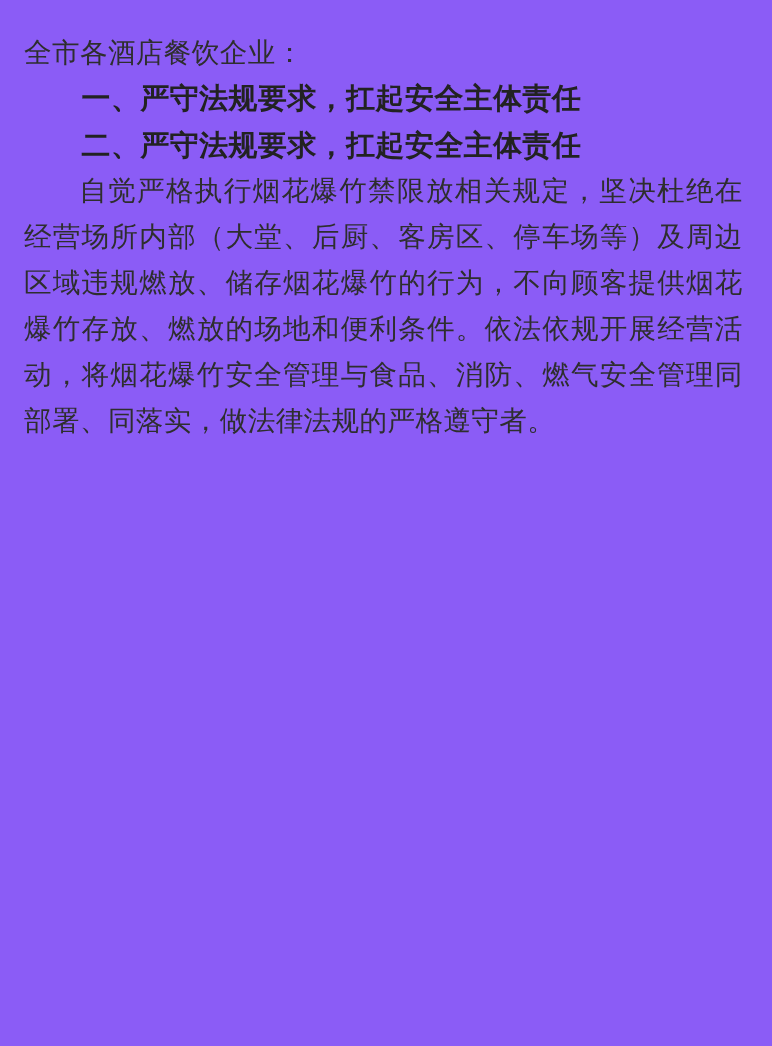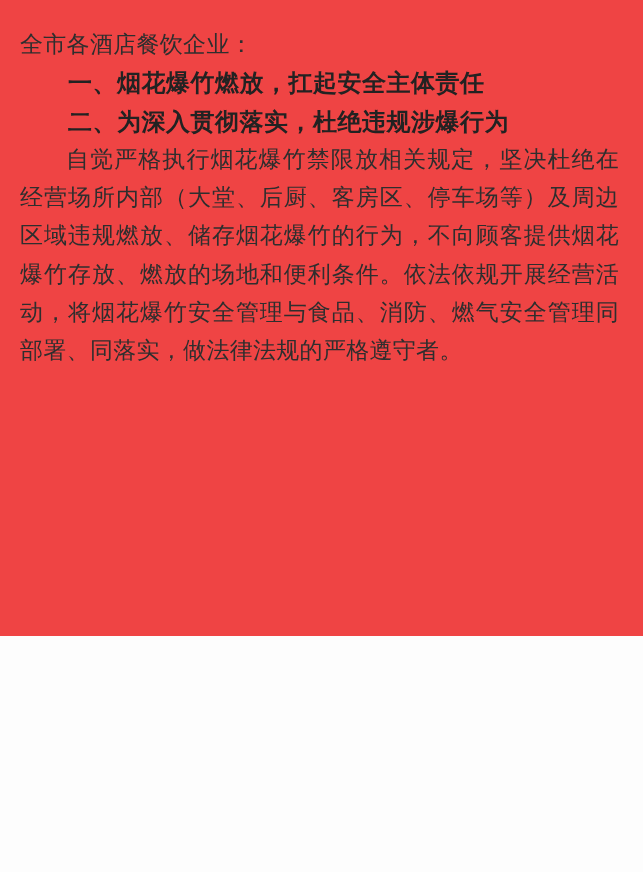--- a/index.html
+++ b/index.html
@@ -8,22 +8,22 @@
   }
   body {
     width: 643px;
     height: 872px;
     background: #fdfdfd;
     overflow: hidden;
   }
   .page {
     box-sizing: border-box;
     width: 643px;
-    height: 636px;
-    background: #ef4444;
+    height: 872px;
+    background: #8b5cf6;
     padding: 26px 24px 0 20px;
     color: #2e2e2e;
     font-family: "Liberation Serif", "DejaVu Serif", serif;
     font-size: 23px;
     line-height: 38.3px;
     text-align: justify;
     letter-spacing: 0.3px;
   }
   .para {
     margin: 0;
@@ -43,19 +43,19 @@
     letter-spacing: 0.5px;
   }
 </style>
 </head>
 <body>
 
 <div class="page">
   <p class="salutation">全市各酒店餐饮企业：</p>
 
 
-  <p class="heading">一、烟花爆竹燃放，扛起安全主体责任</p>
+  <p class="heading">一、严守法规要求，扛起安全主体责任</p>
 
 
-  <p class="heading">二、为深入贯彻落实，杜绝违规涉爆行为</p>
+  <p class="heading">二、严守法规要求，扛起安全主体责任</p>
 
   <p class="para">自觉严格执行烟花爆竹禁限放相关规定，坚决杜绝在经营场所内部（大堂、后厨、客房区、停车场等）及周边区域违规燃放、储存烟花爆竹的行为，不向顾客提供烟花爆竹存放、燃放的场地和便利条件。依法依规开展经营活动，将烟花爆竹安全管理与食品、消防、燃气安全管理同部署、同落实，做法律法规的严格遵守者。</p>
 </div>
 
 </body></html>

